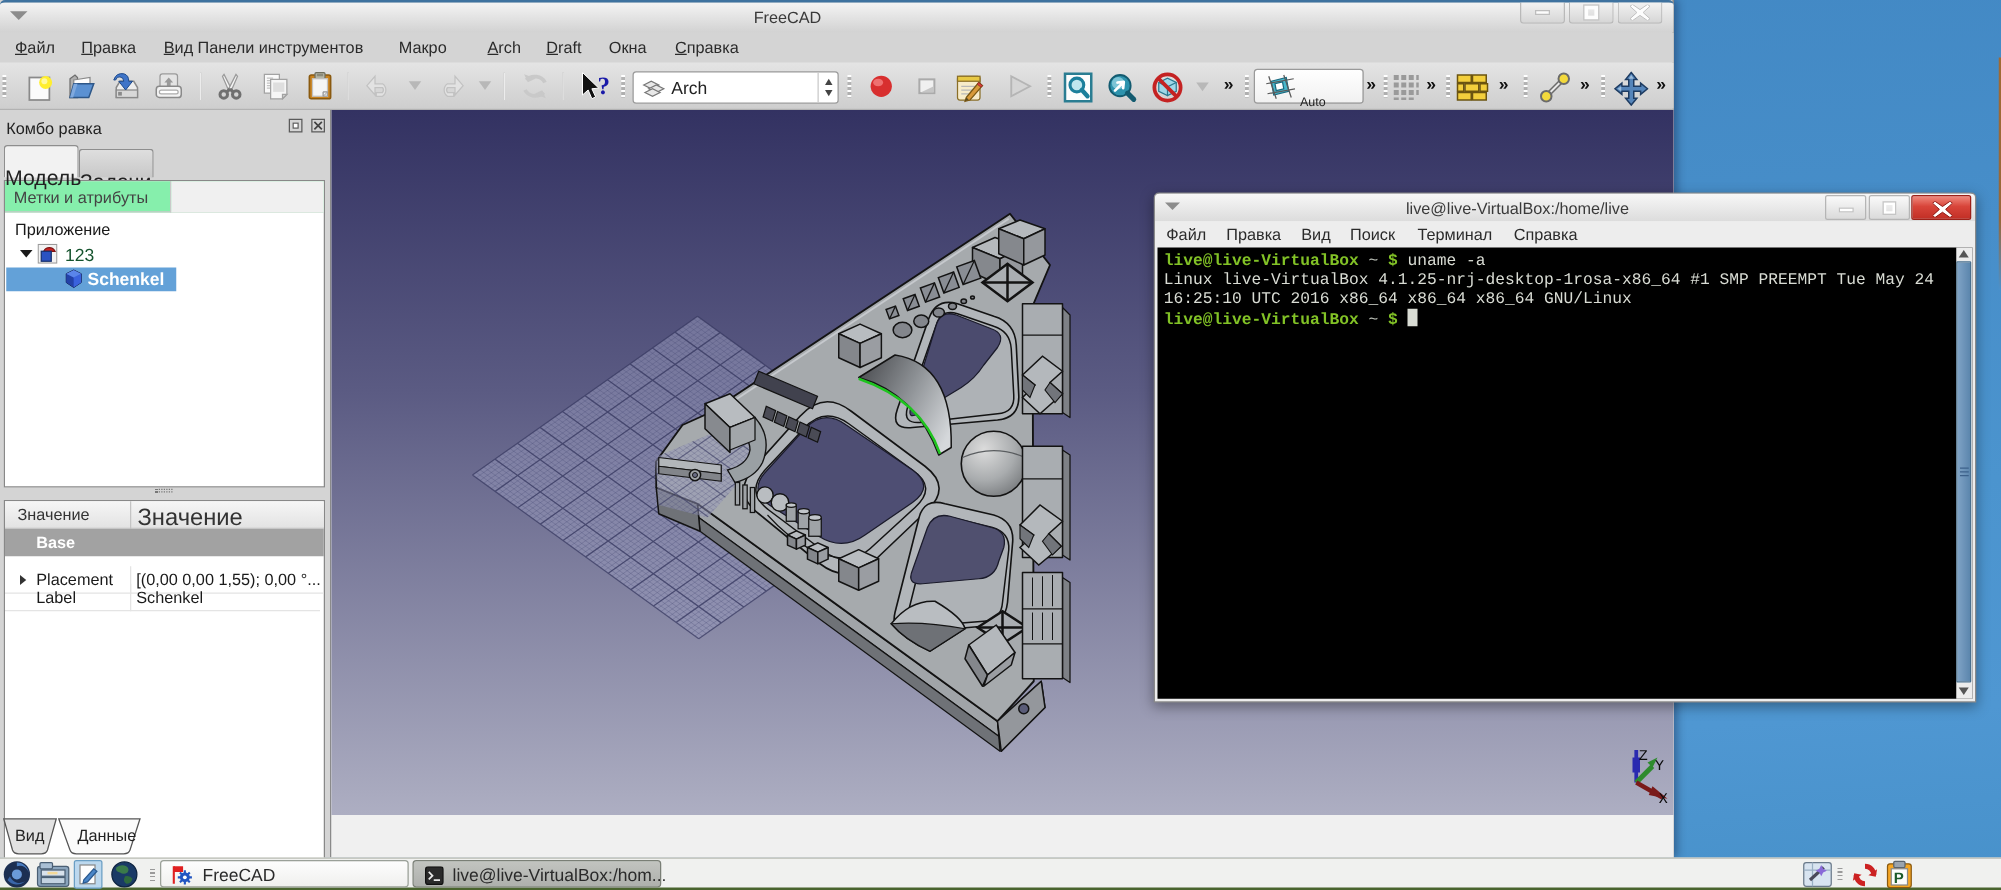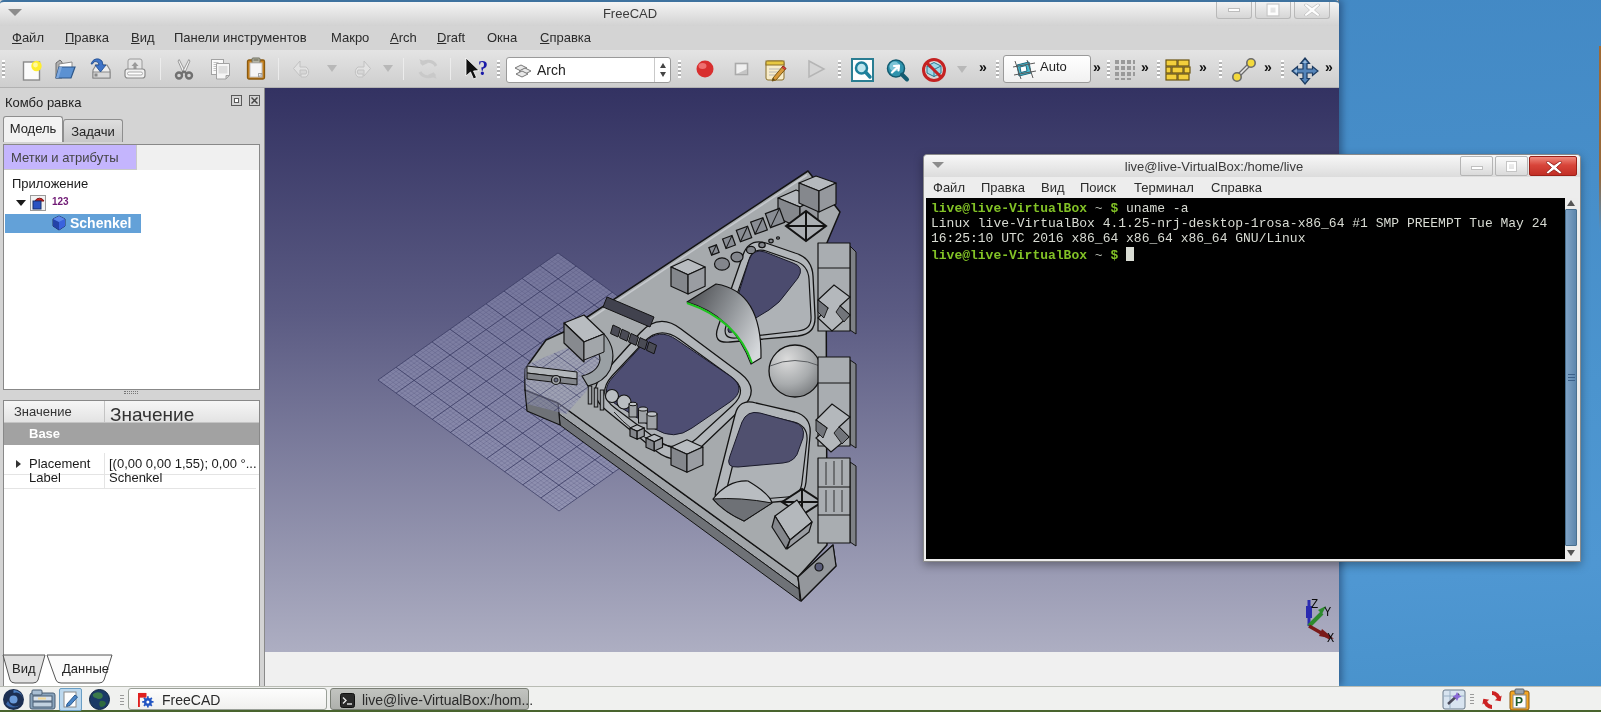--- a/index.html
+++ b/index.html
@@ -33,27 +33,27 @@
   .grip { position:absolute; top:10px; width:3px; height:18px;
     background:repeating-linear-gradient(#fff 0 2px, rgba(0,0,0,0.18) 2px 4px); }
   .sep { position:absolute; top:8px; width:1px; height:22px; background:#a8a8a8; border-right:1px solid #ececec; }
   .dar { position:absolute; top:15px; width:0; height:0; border-left:5px solid transparent; border-right:5px solid transparent; border-top:7px solid #b8b8b8; }
   .chev { position:absolute; top:9px; font-size:14px; font-weight:bold; color:#111; letter-spacing:-2px; }
 
   
   #dock { left:0; top:88px; width:264px; height:598px; background:#d4d4d4; }
   #docktitle { left:5px; top:7px; font-size:13px; color:#222; }
   .dockbtn { top:7px; width:11px; height:11px; border:1px solid #5a5a5a; background:#d4d4d4; }
-  .tab { position:absolute; font-size:13px; color:#222; text-align:center;
-    border:1px solid #8e8e8e; border-bottom:none; border-radius:3px 3px 0 0; padding-top:4px; }
+  .tab { position:absolute; font-size:17px; color:#222; text-align:left;
+    border:1px solid #8e8e8e; border-bottom:none; border-radius:3px 3px 0 0; padding-top:16px; }
   #tabModel { left:3px; top:28px; width:60px; height:26px; background:#f2f2f2; z-index:2; }
   #tabTask  { left:63px; top:31px; width:60px; height:23px; background:linear-gradient(#dedede,#c8c8c8); }
 
   #treebox { left:3px; top:56px; width:257px; height:246px; background:#fff; border:1px solid #888; }
-  #treehdr { left:0px; top:0px; width:255px; height:25px; background:#c4b5fd; border-bottom:1px solid #c9c9c9; font-size:13px; color:#444; }
+  #treehdr { left:0px; top:0px; width:255px; height:25px; background:#86efac; border-bottom:1px solid #c9c9c9; font-size:13px; color:#444; }
 
   #propbox { left:3px; top:312px; width:257px; height:340px; background:#fff; border:1px solid #888; font-size:13px; color:#1a1a1a; }
 
   
   #mdi { left:264px; top:88px; width:1075px; height:598px; background:#f0f0f0; border-left:1px solid #8a8a8a; }
 
   
   #term { left:923px; top:154px; width:658px; height:408px; background:#ededed;
     border:1px solid #8a8a8a; border-radius:4px 4px 0 0; box-shadow:0 3px 10px rgba(0,0,0,0.35); }
   #termtitle { left:0; top:0; width:656px; height:22px; background:linear-gradient(#f7f7f7,#dcdcdc); border-radius:4px 4px 0 0; }
@@ -84,22 +84,22 @@
     </div>
   <div class="abs tbtn" style="left:1294px;">
       <svg class="g" width="16" height="13" viewBox="0 0 16 13">
         <path d="M2 0 L8 4.2 L14 0 L16 1.5 L10.5 6.5 L16 11.5 L14 13 L8 8.8 L2 13 L0 11.5 L5.5 6.5 L0 1.5 Z" fill="#fdfdfd" stroke="#c0c0c0" stroke-width="0.8"></path>
       </svg>
     </div>
   <div class="abs" id="fcmenu">
     <span class="mi" style="left:12px;"><u>Ф</u>айл</span>
     <span class="mi" style="left:65px;"><u>П</u>равка</span>
     <span class="mi" style="left:131px;"><u>В</u>ид</span>
-    <span class="mi" style="left:174px;">Панели инструментов</span>
-    <span class="mi" style="left:331px;">Макро</span>
+    <span class="mi" style="left:158px;">Панели инструментов</span>
+    <span class="mi" style="left:319px;">Макро</span>
     <span class="mi" style="left:390px;"><u>A</u>rch</span>
     <span class="mi" style="left:437px;"><u>D</u>raft</span>
     <span class="mi" style="left:487px;">Окна</span>
     <span class="mi" style="left:540px;"><u>С</u>правка</span>
   </div>
   <div class="abs" id="fctools">
     <div class="grip" style="left:2px;"></div>
     <svg class="ti" style="left:19px;" width="24" height="24" viewBox="0 0 24 24">
         <rect x="4.5" y="5" width="16" height="18" fill="#fbfbfb" stroke="#8a8a8a" stroke-width="1.4"></rect>
         <circle cx="17.5" cy="9" r="5.2" fill="#ffee2e"></circle>
@@ -233,21 +233,21 @@
     <div class="chev" style="left:979px;">»</div>
     <div class="grip" style="left:996px;"></div>
     <div class="abs" style="left:1003px;top:5px;width:88px;height:28px;background:linear-gradient(#fff,#f1f1f1);border:1px solid #9a9a9a;border-radius:3px;">
       <svg class="abs" style="left:8px;top:3px;" width="24" height="22" viewBox="0 0 24 22">
           <path d="M5 6 L17 3 L19 14 L7 17 Z" fill="#49b8cc" stroke="#1a6a80"></path>
           <path d="M8 8 L14 6.5 L15 12 L9 13.5 Z" fill="#fff" stroke="#1a6a80"></path>
           <g stroke="#5a5a5a" stroke-width="1">
             <path d="M3 2 L9 20 M15 1 L21 19 M1 8 L23 4 M2 16 L24 12"></path>
           </g>
         </svg>
-      <span class="abs" style="left:36px;top:3px;font-size:13px;color:#222;">Auto</span>
+      <span class="abs" style="left:36px;top:21px;font-size:10px;color:#222;">Auto</span>
     </div>
     <div class="chev" style="left:1093px;">»</div>
     <div class="grip" style="left:1107px;"></div>
     <svg class="ti" style="left:1112px;" width="26" height="26" viewBox="0 0 26 26">
         <g fill="#9a9a9a">
           <rect x="3" y="3" width="4" height="4"></rect>
           <rect x="9" y="3" width="4" height="4"></rect>
           <rect x="15" y="3" width="4" height="4"></rect>
           <rect x="3" y="9" width="4" height="4"></rect>
           <rect x="9" y="9" width="4" height="4"></rect>
@@ -310,21 +310,21 @@
           <div class="abs" style="left:132px;top:0;width:1px;height:25px;background:#c9c9c9;"></div>
           <div class="abs" style="left:133px;top:0;width:122px;height:25px;background:#f0f0f0;"></div>
         </div>
       <div class="abs" style="left:8px;top:31px;font-size:13px;color:#1a1a1a;">Приложение</div>
       <div class="abs" style="left:12px;top:55px;width:0;height:0;border-left:5px solid transparent;border-right:5px solid transparent;border-top:6px solid #1a1a1a;"></div>
       <svg class="abs" style="left:26px;top:50px;" width="16" height="16" viewBox="0 0 16 16">
           <rect x="0.5" y="0.5" width="15" height="15" fill="#f2f2f2" stroke="#9a9a9a"></rect>
           <path d="M5 6 a5 5 0 0 1 9 0 Z" fill="#cc2222" stroke="#7c1212"></path>
           <rect x="3" y="6" width="8" height="8" fill="#2a52c2" stroke="#16306e"></rect>
         </svg>
-      <div class="abs" style="left:48px;top:51px;font-size:10px;font-weight:bold;color:#701a75;">123</div>
+      <div class="abs" style="left:48px;top:51px;font-size:14px;font-weight:normal;color:#14532d;">123</div>
       <div class="abs" style="left:1px;top:69px;width:136px;height:19px;background:#63a1d8;"></div>
       <svg class="abs" style="left:47px;top:70px;" width="16" height="16" viewBox="0 0 16 16">
           <path d="M8 1 L14 4 L14 11 L8 15 L2 11 L2 4 Z" fill="#2a50cc" stroke="#101840" stroke-width="0.8"></path>
           <path d="M2 4 L8 7 L8 15 L2 11 Z" fill="#2342a8"></path>
           <path d="M8 7 L14 4 L14 11 L8 15 Z" fill="#3a62dd"></path>
           <path d="M2 4 L8 1 L14 4 L8 7 Z" fill="#5a85ea"></path>
         </svg>
       <div class="abs" style="left:66px;top:70px;font-size:14px;font-weight:bold;color:#fff;">Schenkel</div>
     </div>
     <div class="abs" style="left:124px;top:303px;width:14px;height:3px;border-top:1px dotted #777;border-bottom:1px dotted #777;"></div>

